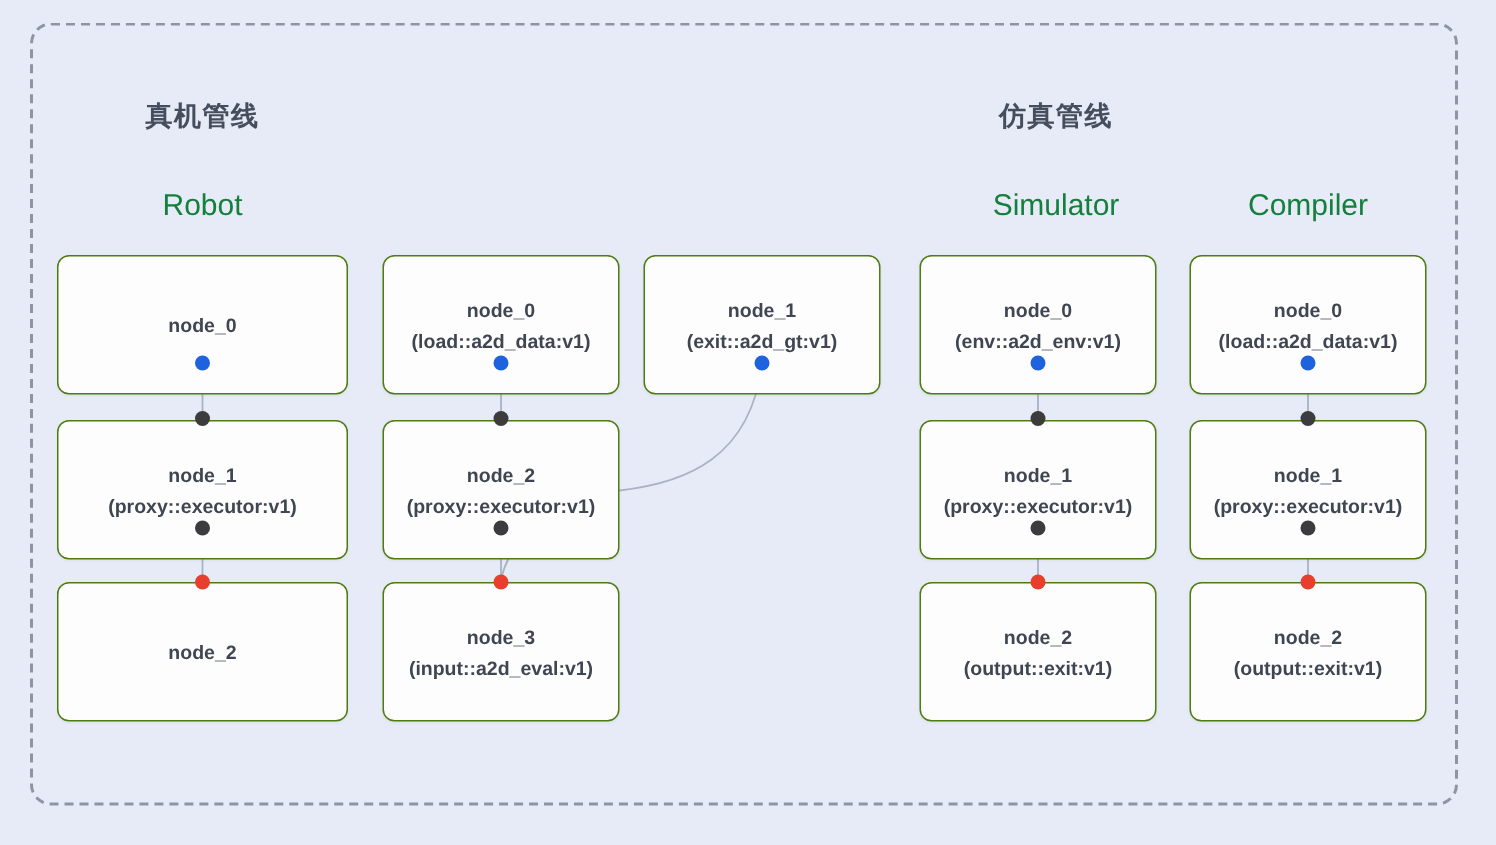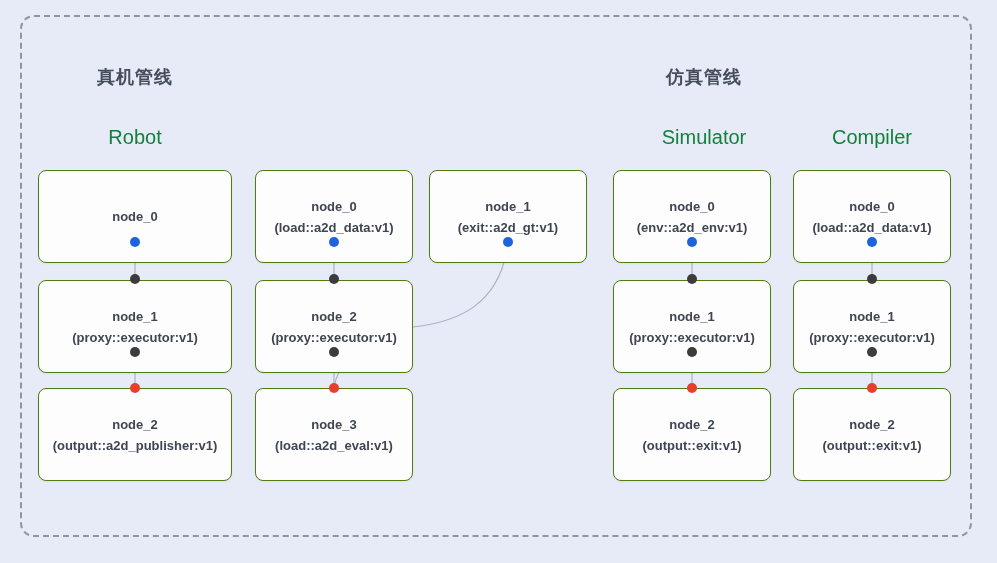--- a/index.html
+++ b/index.html
@@ -125,34 +125,33 @@
 
   <div class="node-box col-robot row-0">
     <div class="node-name">node_0</div>
   </div>
   <div class="node-box col-robot row-1">
     <div class="node-name">node_1</div>
     <div class="node-type">(proxy::executor:v1)</div>
   </div>
   <div class="node-box col-robot row-2">
     <div class="node-name">node_2</div>
-    <div class="node-type">(output::a2d_publisher:v1)</div>
   </div>
 
   <div class="node-box col-evala row-0">
     <div class="node-name">node_0</div>
     <div class="node-type">(load::a2d_data:v1)</div>
   </div>
   <div class="node-box col-evala row-1">
     <div class="node-name">node_2</div>
     <div class="node-type">(proxy::executor:v1)</div>
   </div>
   <div class="node-box col-evala row-2">
     <div class="node-name">node_3</div>
-    <div class="node-type">(load::a2d_eval:v1)</div>
+    <div class="node-type">(input::a2d_eval:v1)</div>
   </div>
 
   <div class="node-box col-evalb row-0">
     <div class="node-name">node_1</div>
     <div class="node-type">(exit::a2d_gt:v1)</div>
   </div>
 
   <div class="node-box col-sim row-0">
     <div class="node-name">node_0</div>
     <div class="node-type">(env::a2d_env:v1)</div>

